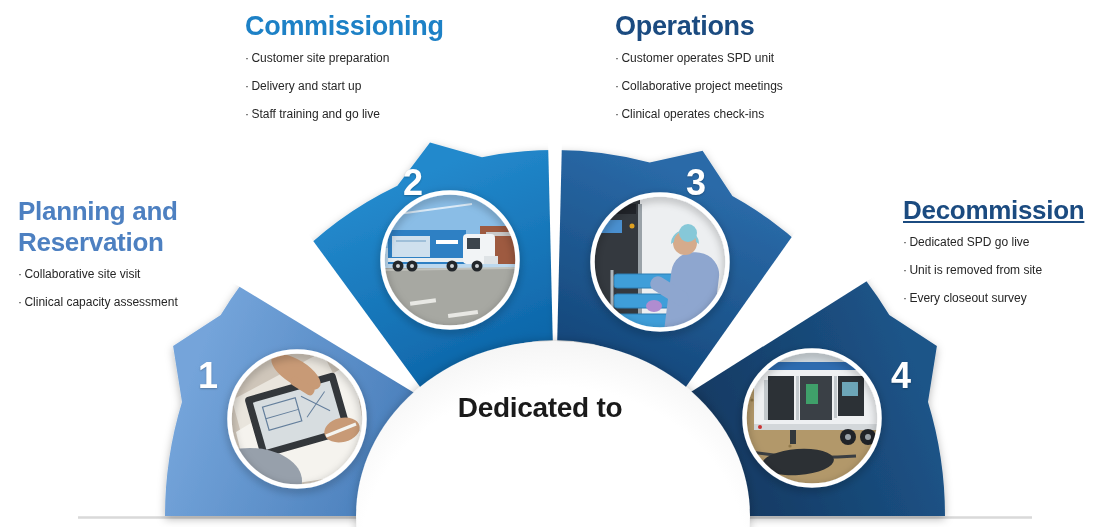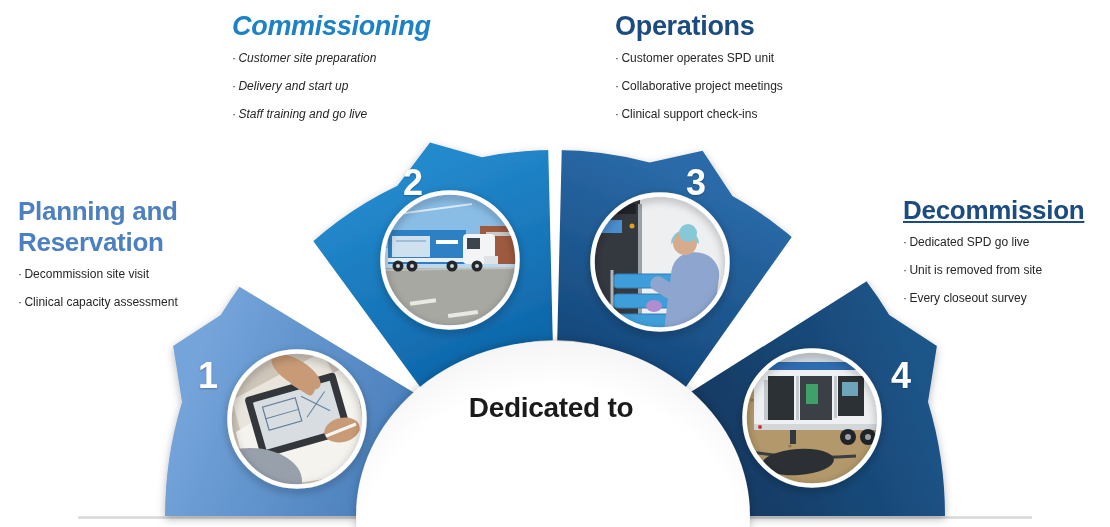--- a/index.html
+++ b/index.html
@@ -8,33 +8,33 @@
     font-family:"Liberation Sans","DejaVu Sans",sans-serif;overflow:hidden;
   }
   .stage svg{position:absolute;left:0;top:0;width:1110px;height:527px;}
   .txtblock{position:absolute;}
   .txtblock h2{margin:0 0 8px 0;font-weight:700;letter-spacing:-0.3px;line-height:31px;font-size:26px;}
   .txtblock.top h2{font-size:27px;}
   .txtblock ul{list-style:none;margin:0;padding:0;}
   .txtblock li{font-size:12px;color:#262626;margin:0 0 11px 0;line-height:17px;white-space:nowrap;}
   .txtblock li::before{content:"\00B7\2009";color:#262626;}
   .tb-planning{left:18px;top:196px;width:240px;}
-  .tb-commissioning{left:232px;top:11px;width:250px;font-style:italic;}
+  .tb-commissioning{left:245px;top:11px;width:250px;}
   .tb-operations{left:615px;top:11px;width:260px;}
   .tb-decommission{left:903px;top:195px;width:207px;}
   .num{
     position:absolute;width:44px;height:44px;text-align:center;line-height:44px;
     color:#fff;font-weight:700;font-size:36px;text-shadow:0 1px 2px rgba(0,0,0,.25);
   }
   .num1{left:186px;top:354px;}
   .num2{left:391px;top:161px;}
   .num3{left:674px;top:161px;}
   .num4{left:879px;top:354px;}
   .center-msg{
-    position:absolute;left:396px;top:391px;width:310px;text-align:center;
+    position:absolute;left:385px;top:391px;width:310px;text-align:center;
     font-weight:700;font-size:28px;line-height:34px;color:#1a1a1a;letter-spacing:-0.3px;
   }
 </style>
 </head>
 <body>
 
 <div class="stage">
 
   <svg id="diagram-svg" viewBox="0 0 1110 527">
       <defs>
@@ -194,21 +194,21 @@
   <div class="num num2">2</div>
   <div class="num num3">3</div>
   <div class="num num4">4</div>
 
   <div class="txtblock tb-planning">
     <h2 style="color: rgb(77, 128, 193);">
       <div>Planning and</div>
       <div>Reservation</div>
     </h2>
     <ul>
-      <li>Decommission site visit</li>
+      <li>Collaborative site visit</li>
       <li>Clinical capacity assessment</li>
     </ul>
   </div>
 
   <div class="txtblock top tb-commissioning">
     <h2 style="color: rgb(29, 129, 198);">
       <div>Commissioning</div>
     </h2>
     <ul>
       <li>Customer site preparation</li>
@@ -217,21 +217,21 @@
     </ul>
   </div>
 
   <div class="txtblock top tb-operations">
     <h2 style="color: rgb(27, 75, 128);">
       <div>Operations</div>
     </h2>
     <ul>
       <li>Customer operates SPD unit</li>
       <li>Collaborative project meetings</li>
-      <li>Clinical support check-ins</li>
+      <li>Clinical operates check-ins</li>
     </ul>
   </div>
 
   <div class="txtblock tb-decommission">
     <h2 style="color: rgb(27, 75, 128); text-decoration: underline;">
       <div>Decommission</div>
     </h2>
     <ul>
       <li>Dedicated SPD go live</li>
       <li>Unit is removed from site</li>

